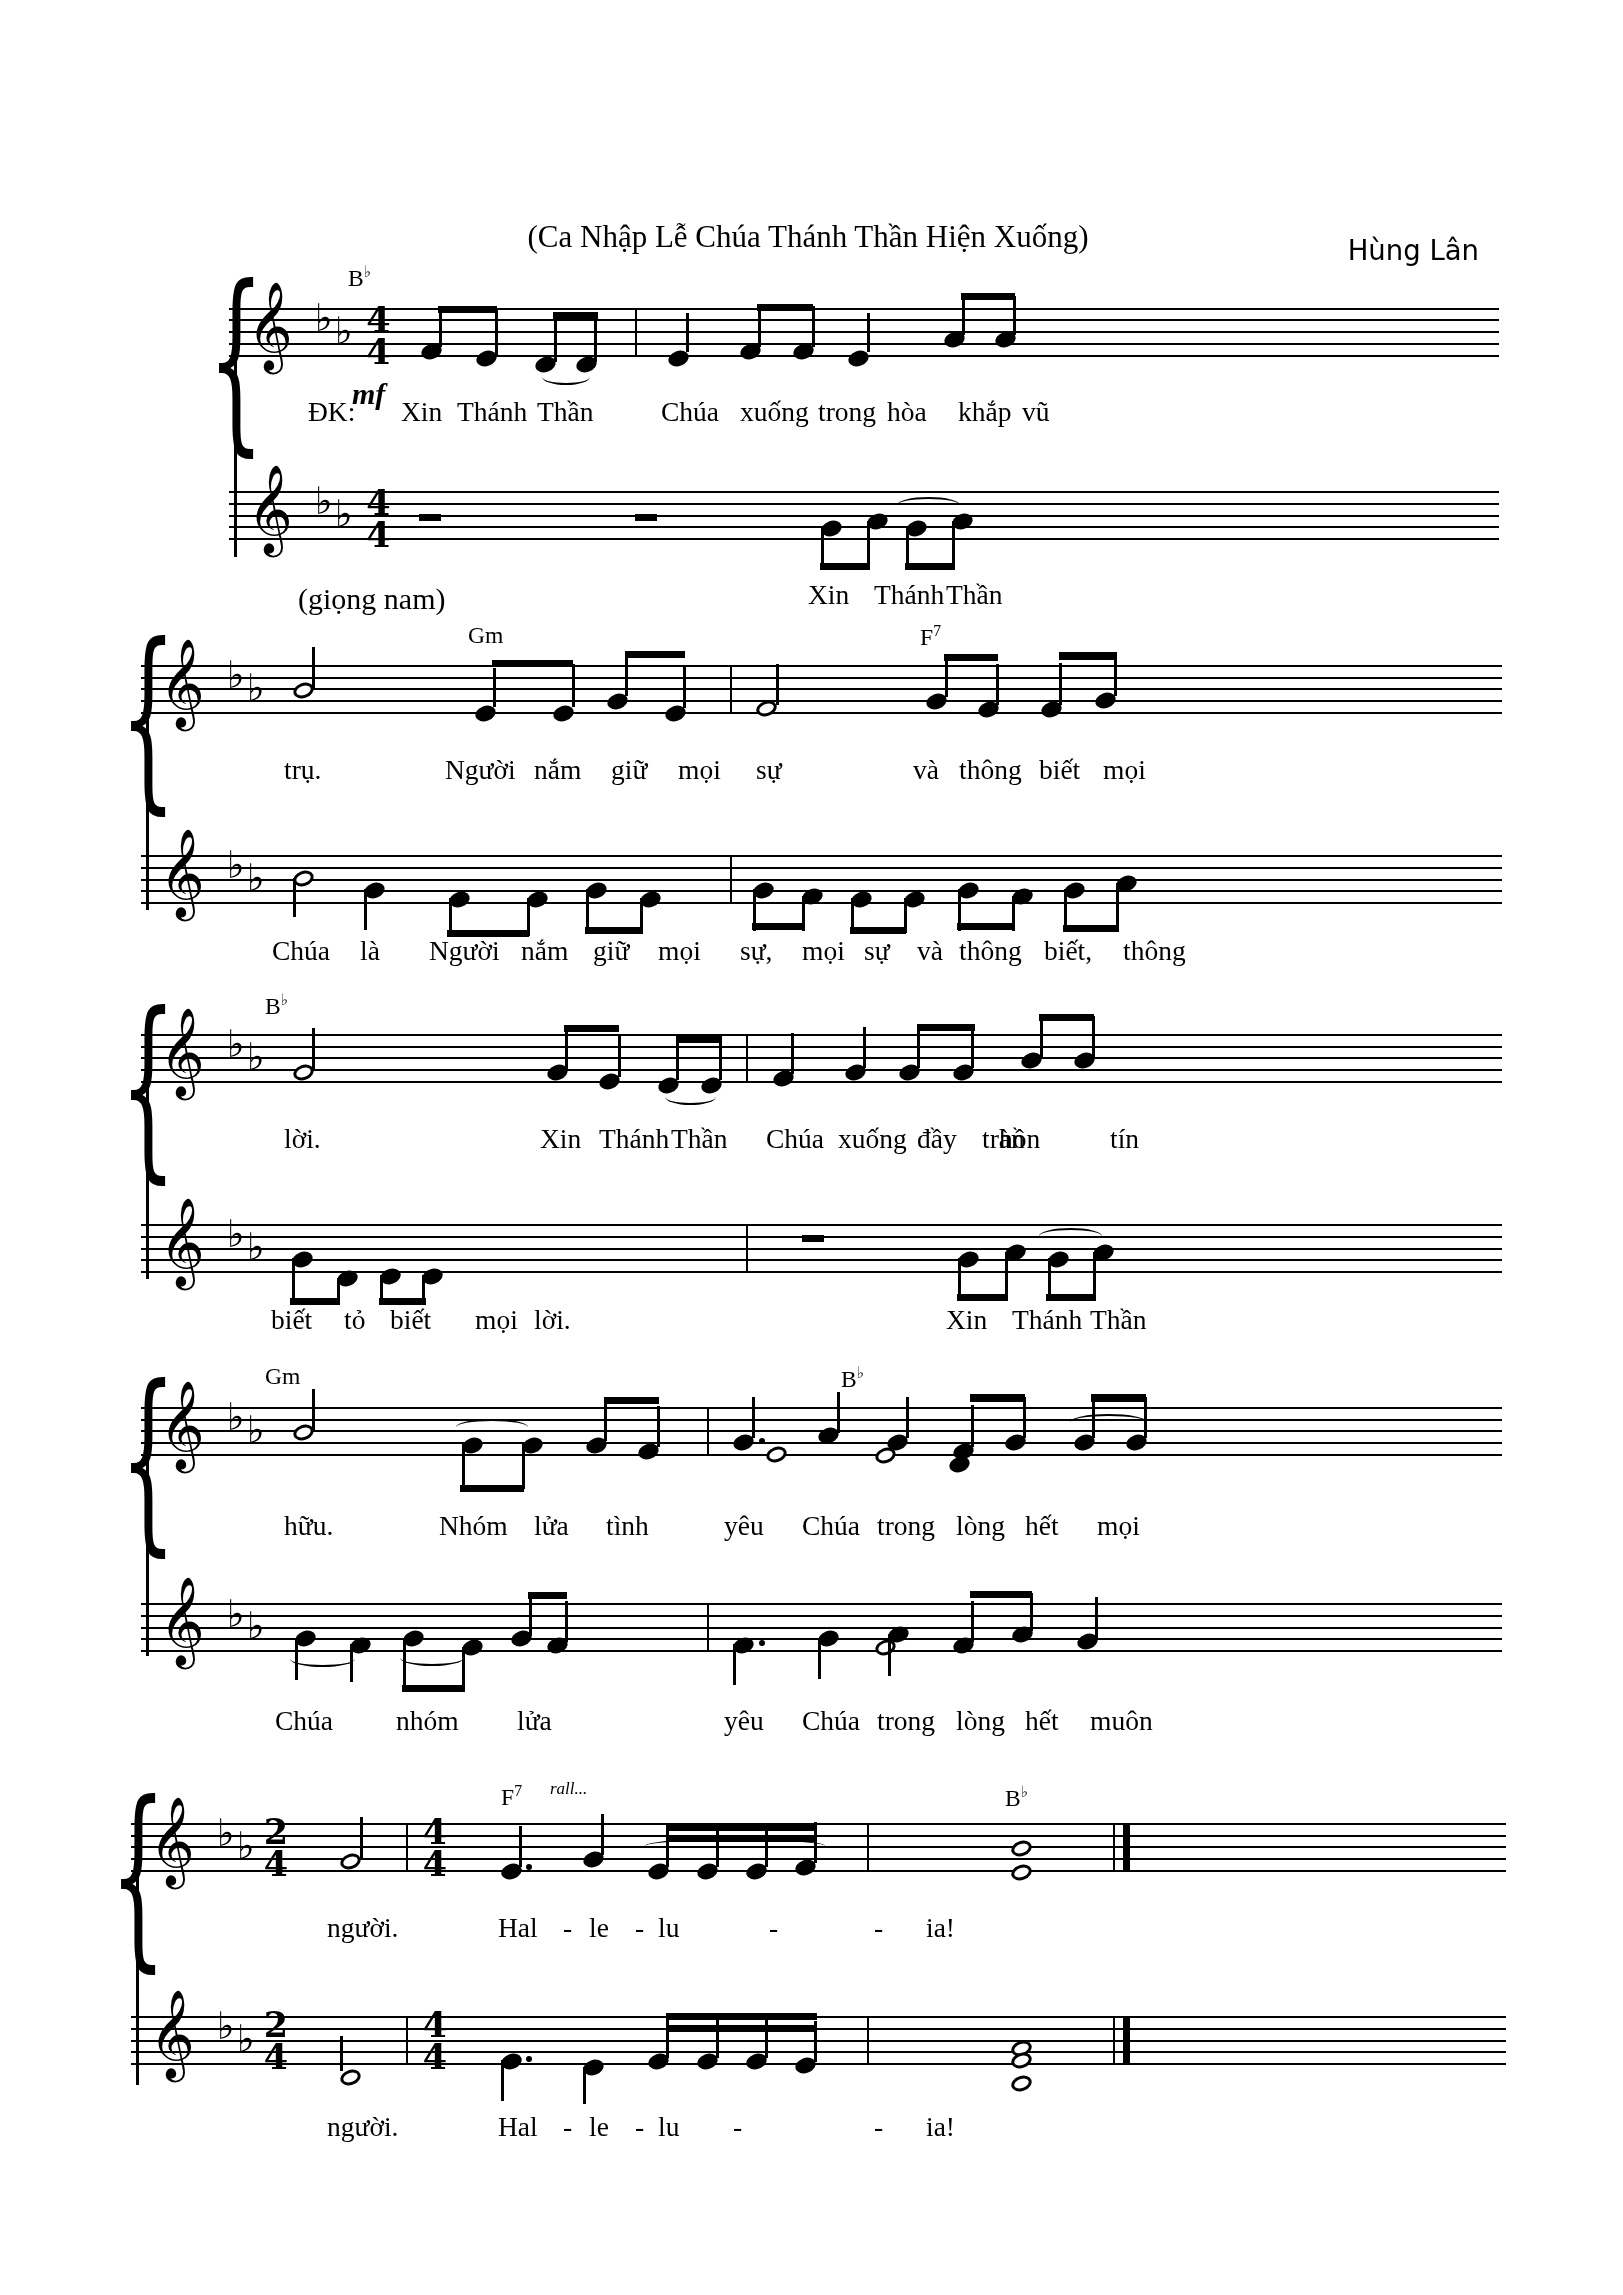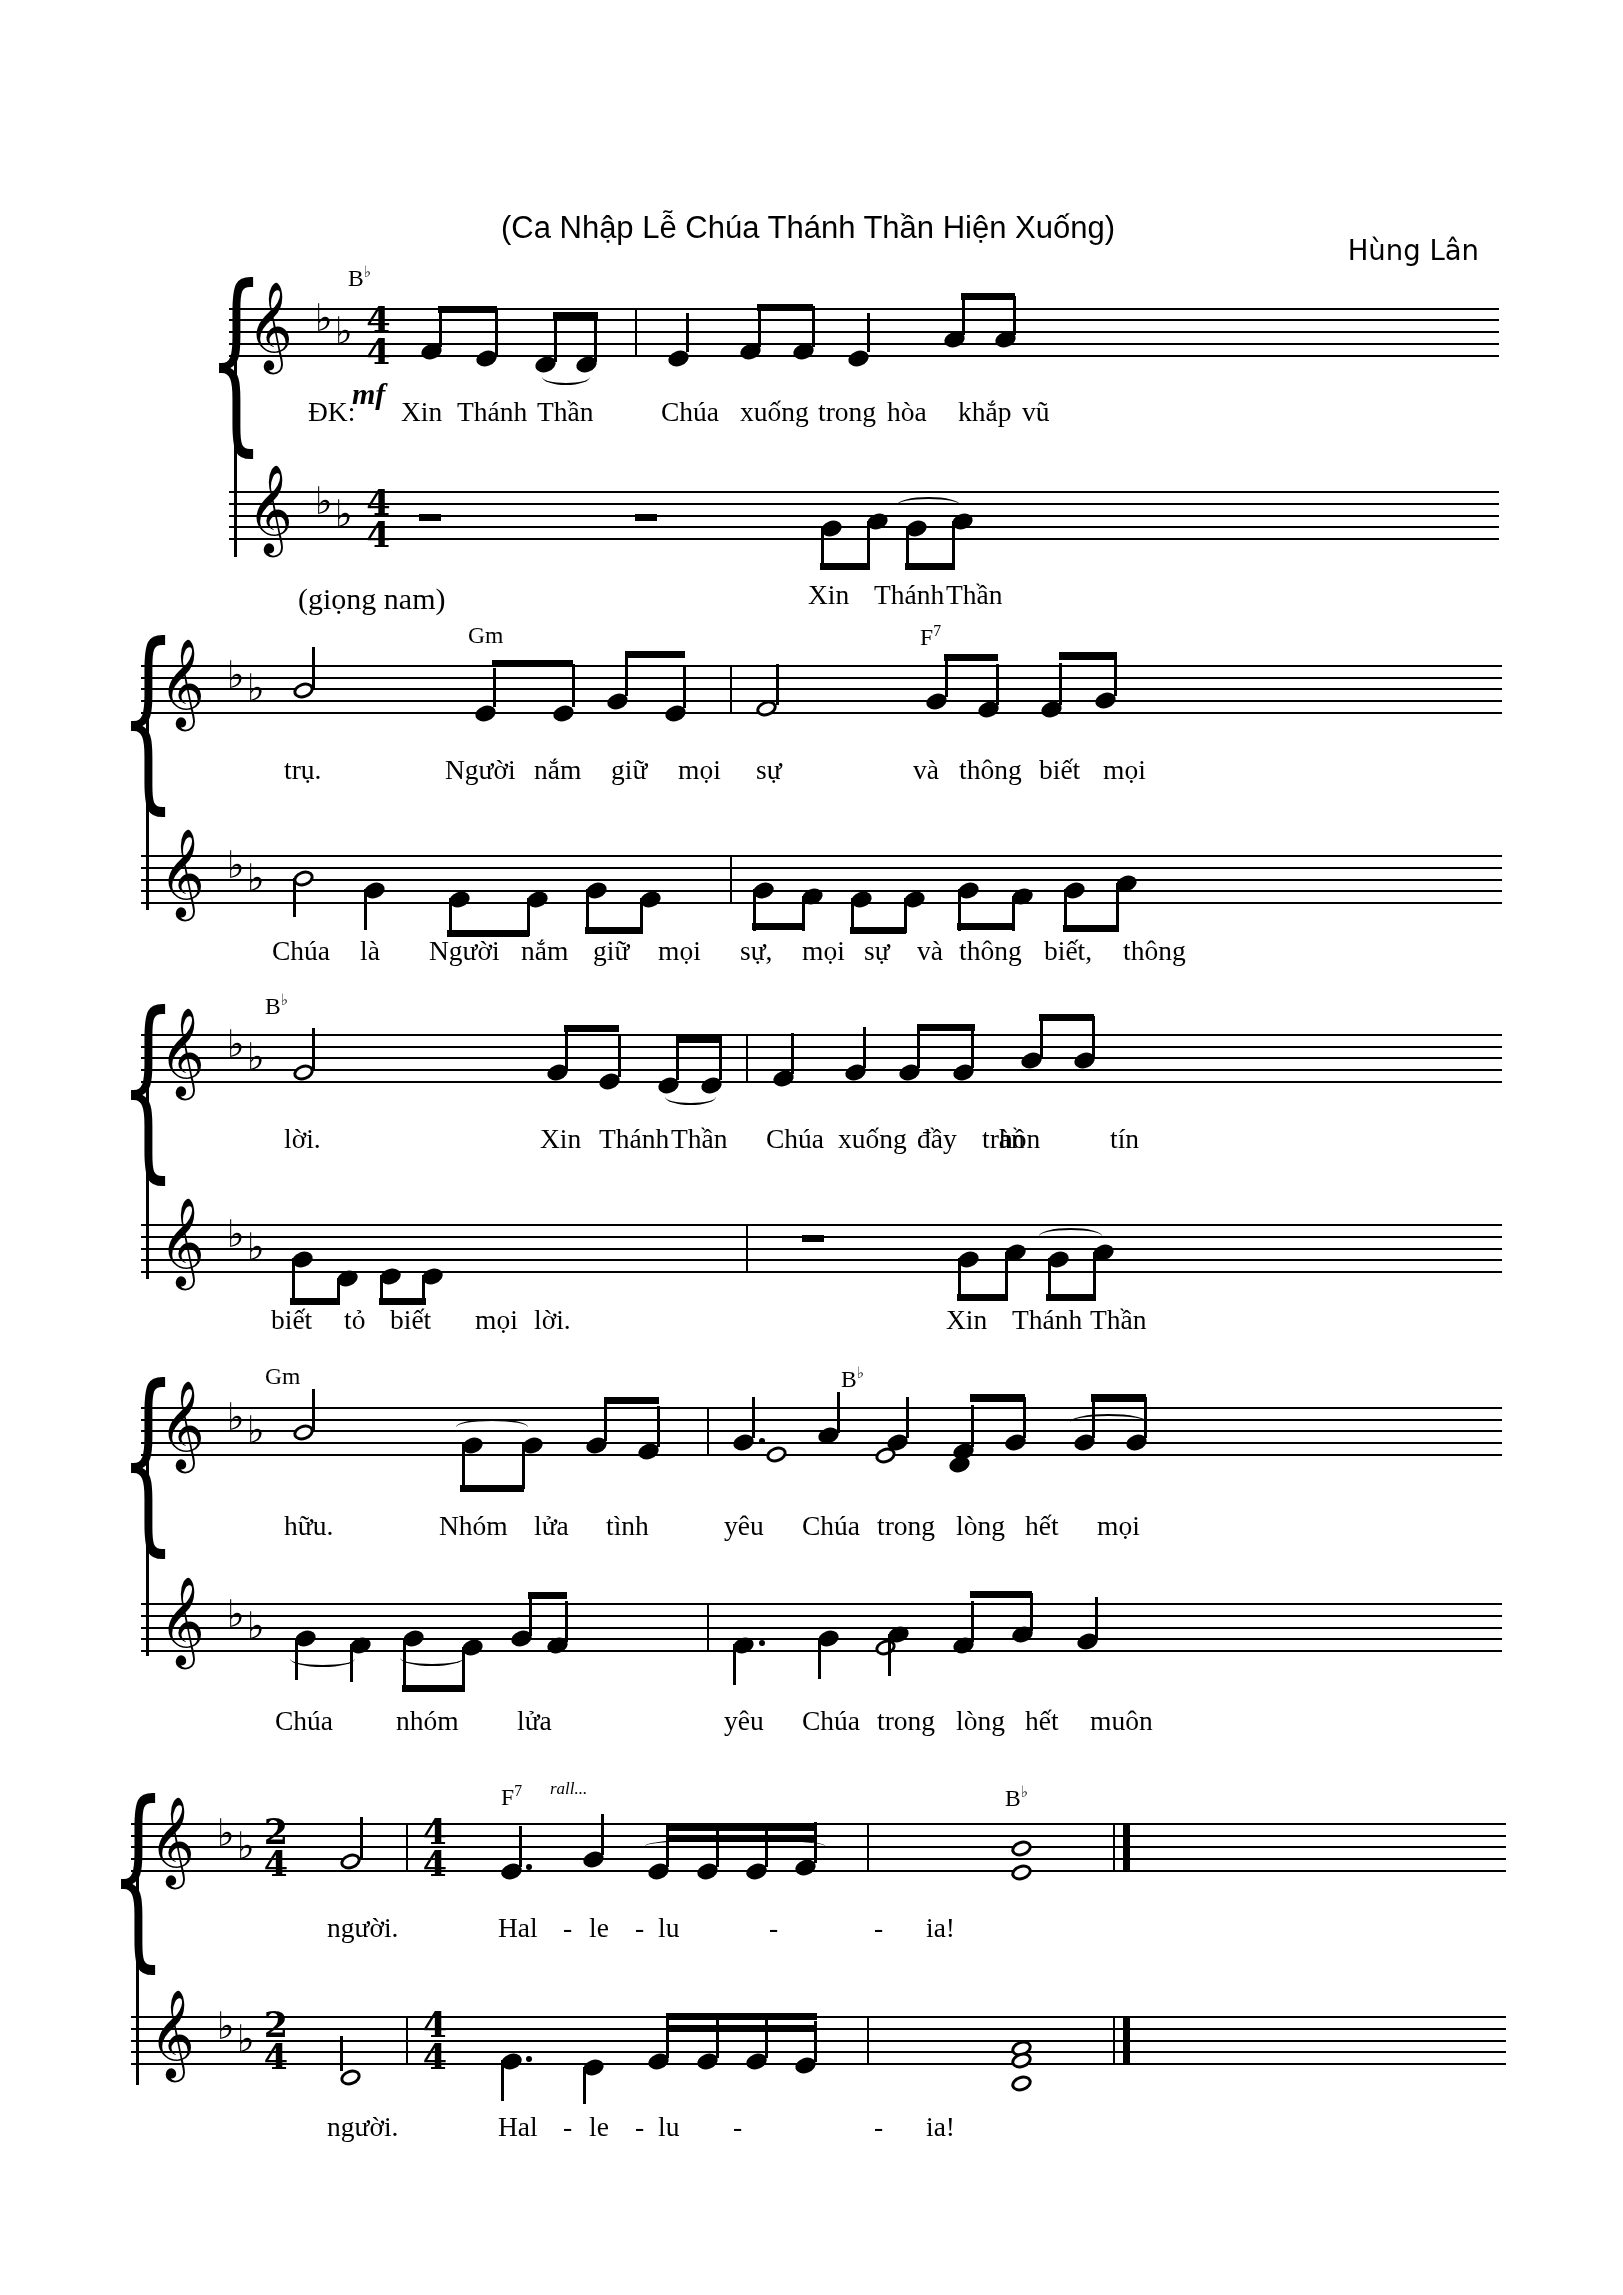--- a/index.html
+++ b/index.html
@@ -29,25 +29,25 @@
     left: 0;
     width: 1623px;
     text-align: center;
     font-family: "DejaVu Sans", sans-serif;
     font-weight: bold;
     font-size: 68px;
     letter-spacing: 0.7px;
   }
   .subtitle {
     position: absolute;
-    top: 210px;
+    top: 219px;
     left: 0;
     width: 1616px;
     text-align: center;
-    font-family: Liberation Sans, sans-serif;
+    font-family: Liberation Serif, serif;
     font-size: 31px;
   }
   .composer {
     position: absolute;
     top: 234px;
     right: 144px;
     font-family: "DejaVu Sans", sans-serif;
     font-size: 27.5px;
   }
 

